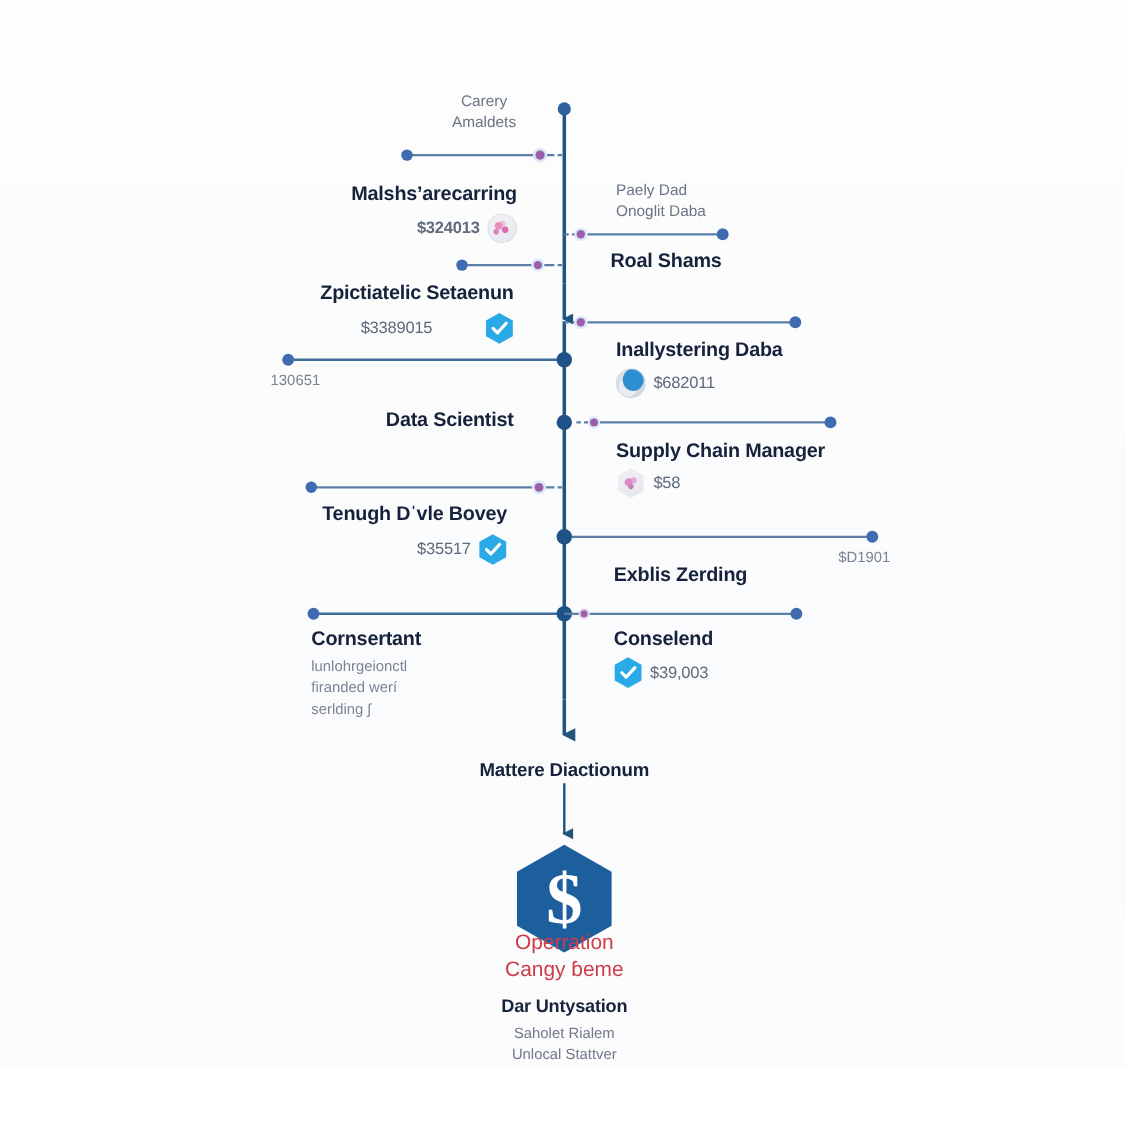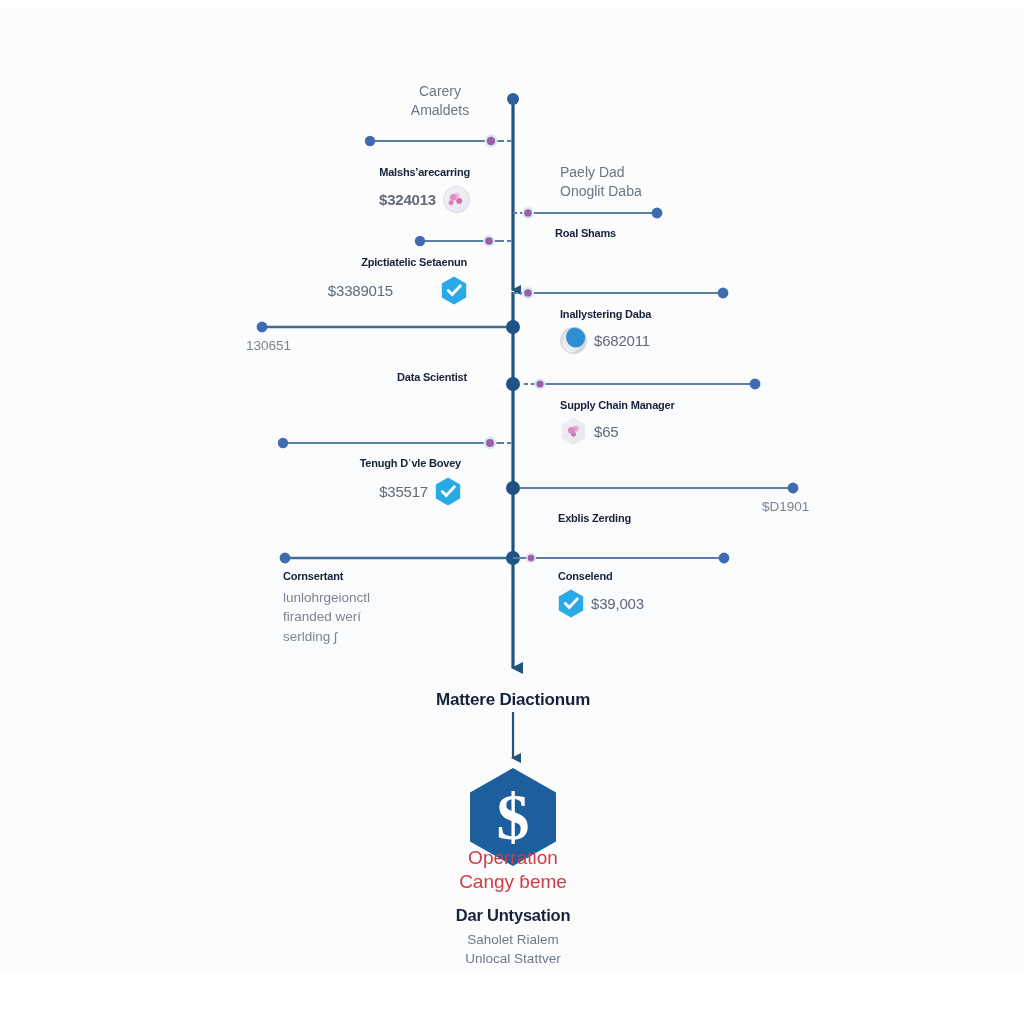--- a/index.html
+++ b/index.html
@@ -14,21 +14,21 @@
     position:absolute;inset:0;
     width:1024px;height:972px;
     background:linear-gradient(180deg,#fdfdfd 0%,#fafbfc 60%,#fcfcfd 100%);
   }
   svg#wires{position:absolute;left:0;top:0;width:1024px;height:1024px;}
 
   .lbl{position:absolute;}
   .title{
     font-weight:bold;
     color:#16213c;
-    font-size:11px;
+    font-size:18px;
     letter-spacing:-0.2px;
     white-space:nowrap;
     line-height:1.15;
   }
   .sub{
     color:#6b7585;
     font-size:14px;
     white-space:nowrap;
     line-height:1.35;
   }
@@ -251,21 +251,21 @@
     <div class="row" style="margin-top:6px;text-align:right;">
       <span class="thumb blueish"></span>
       <span class="amt">$682011</span>
     </div>
   </div>
 
   <div class="lbl" style="left:560px;top:399px;width:270px;">
     <div class="title">Supply Chain Manager</div>
     <div class="row" style="margin-top:6px;">
       <span class="thumb hexish"></span>
-      <span class="amt">$65</span>
+      <span class="amt">$58</span>
     </div>
   </div>
 
   <div class="lbl" style="left:762px;top:497px;">
     <span class="muted">$D1901</span>
   </div>
 
   <div class="lbl" style="left:558px;top:512px;width:250px;">
     <div class="title">Exblis Zerding</div>
   </div>

